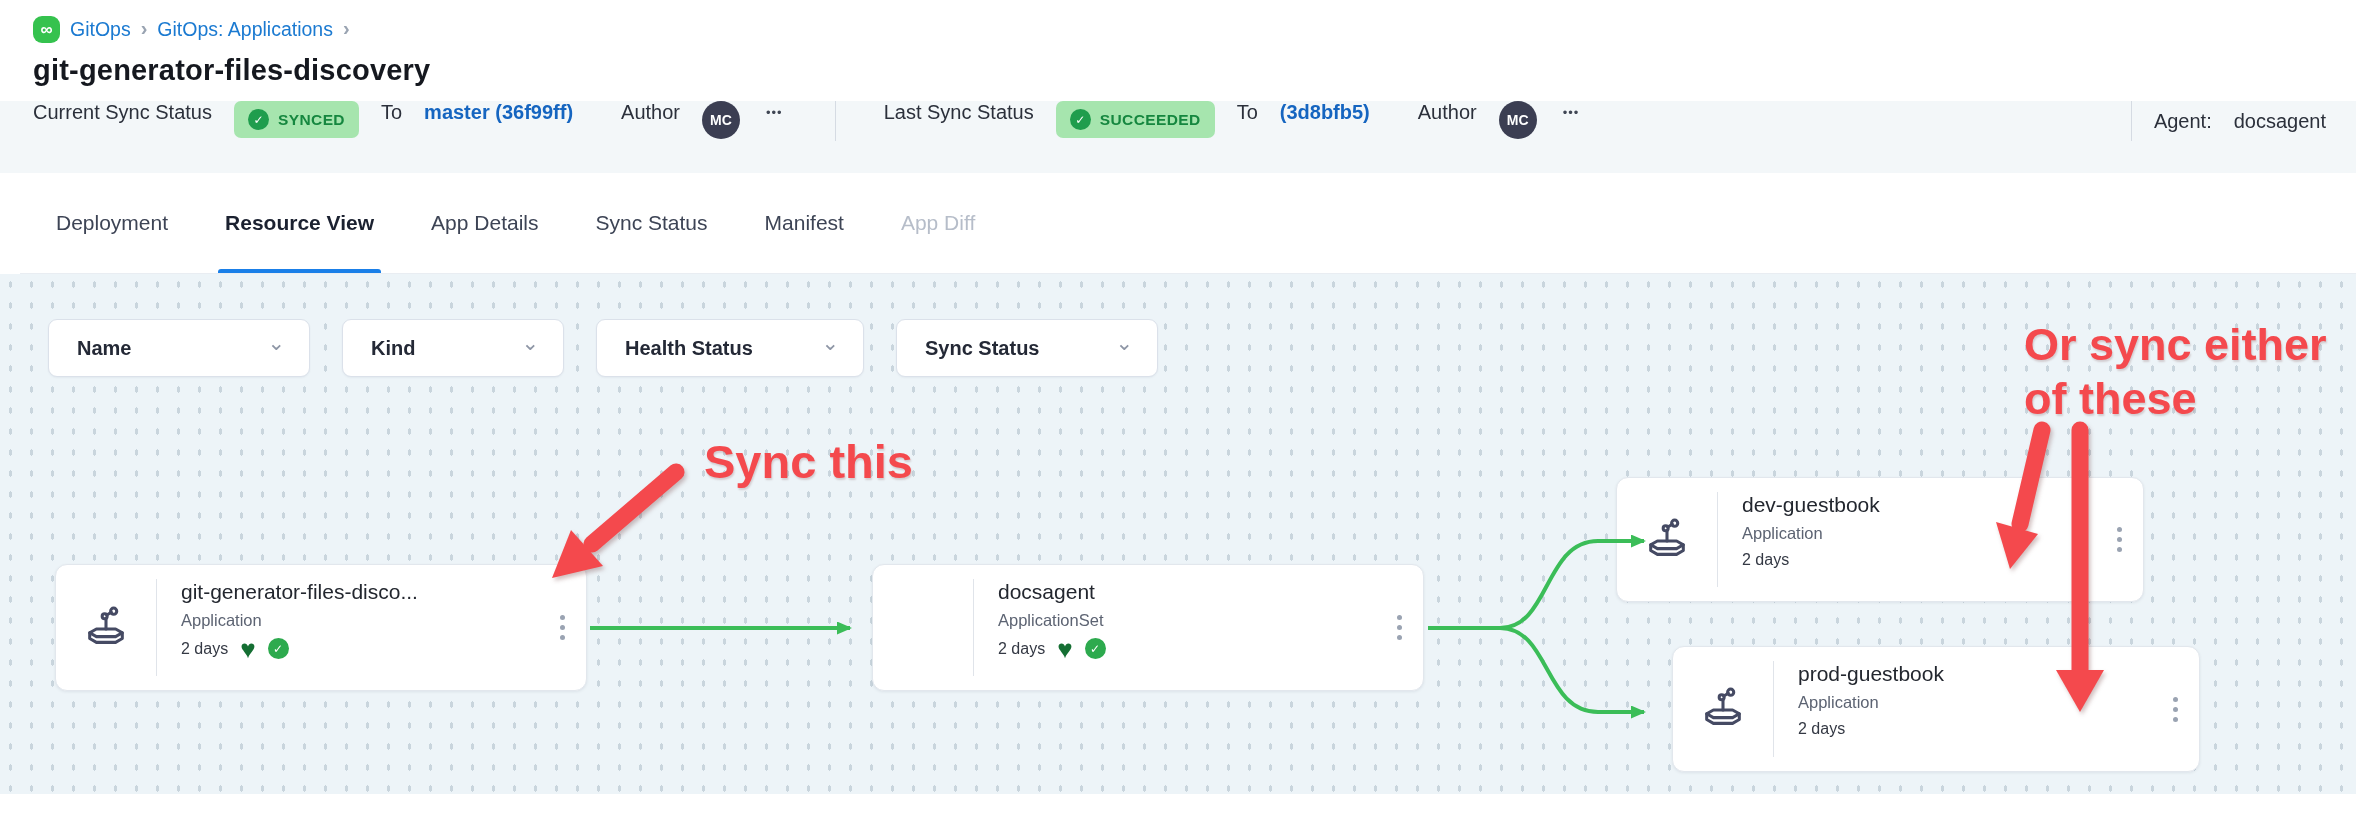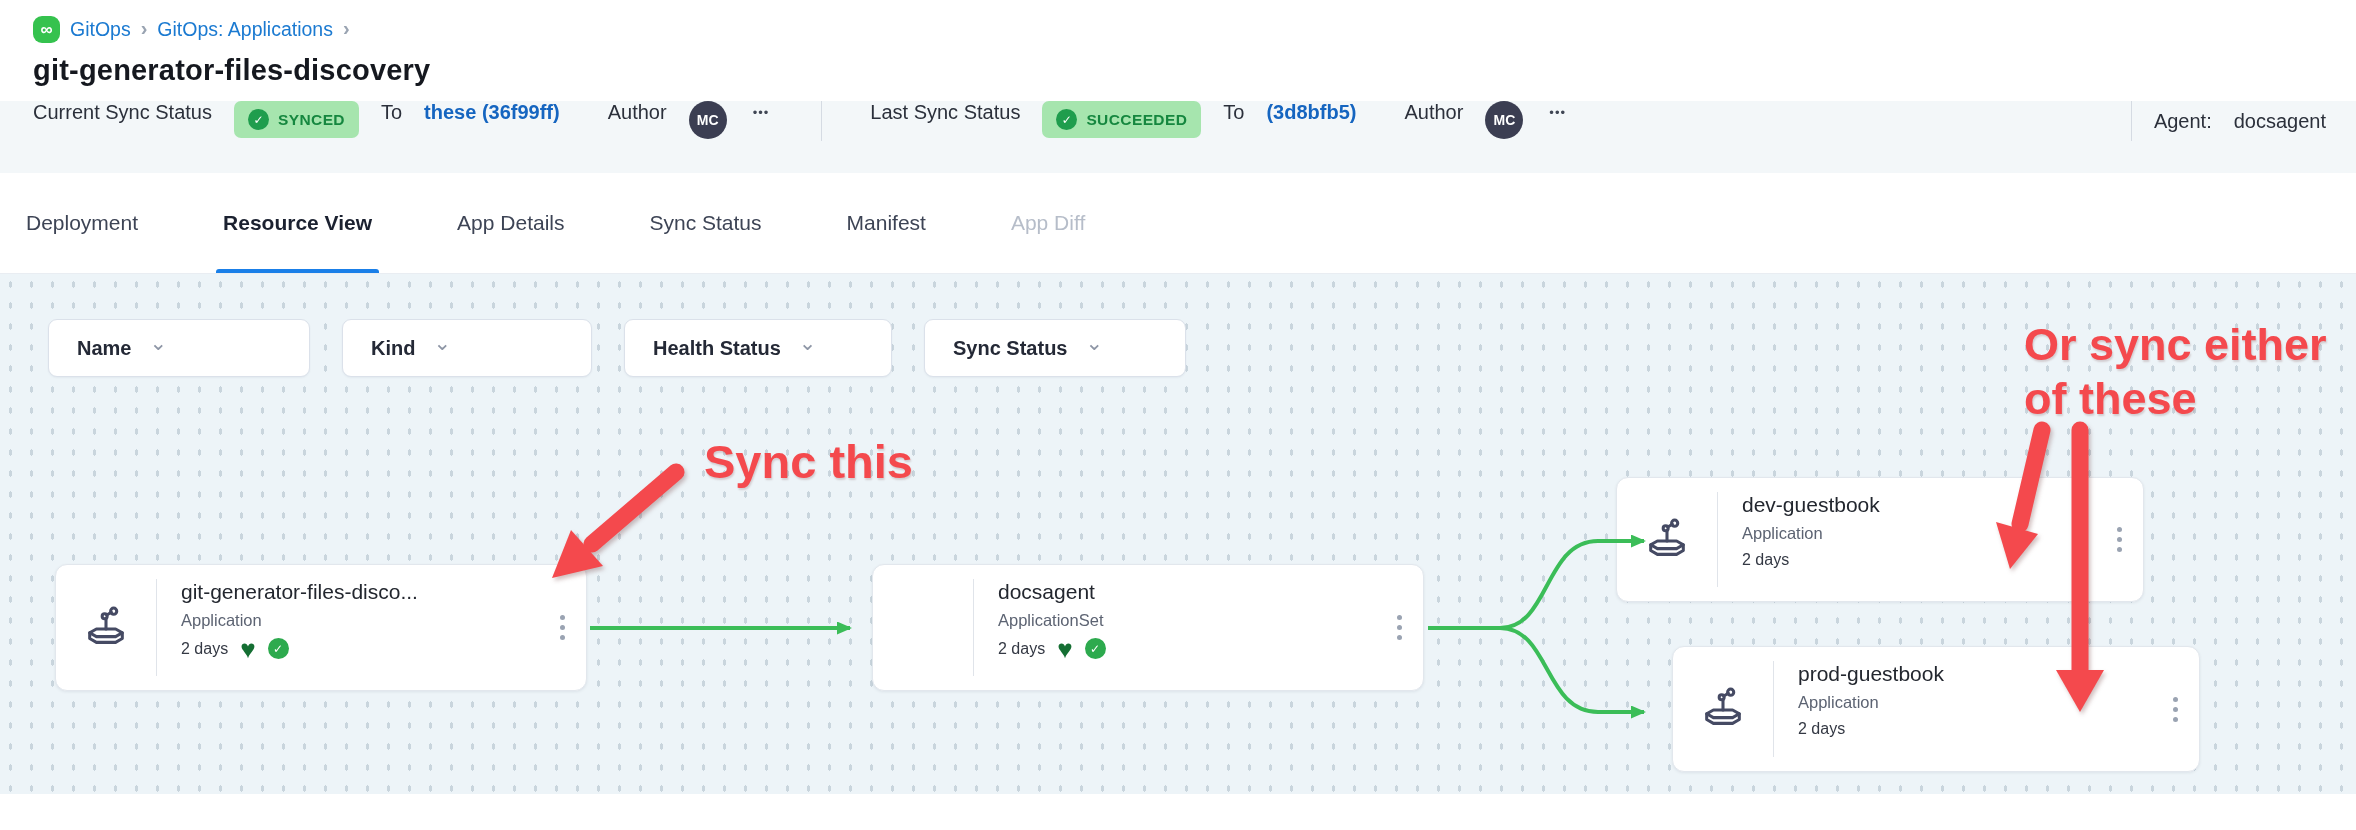--- a/index.html
+++ b/index.html
@@ -29,36 +29,36 @@
   .avatar { width:38px; height:38px; border-radius:50%; background:#3b3e52; color:#fff;
     display:flex; align-items:center; justify-content:center; font-size:14px; font-weight:700; cursor:pointer; }
   .more { border:none; background:transparent; color:#3f4654; font-size:13px; letter-spacing:1px;
     cursor:pointer; padding:4px; }
   .vdiv { width:1px; height:40px; background:#d5dbe3; }
   .agent-group { margin-left:auto; display:flex; align-items:center; gap:22px; }
   .ml-lg { margin-left:26px; }
 
   
   .tabs { height:101px; background:#fff; border-bottom:1px solid #e9edf2;
-    display:flex; align-items:stretch; padding:0 23px; gap:79px; }
+    display:flex; align-items:stretch; padding:0 33px; gap:51px;margin-left:20px; }
   .tab { display:flex; align-items:center; font-size:21px; color:#3d4455; font-weight:500;
     cursor:pointer; position:relative; padding:0 3px; white-space:nowrap; }
   .tab.active { color:#1b2130; font-weight:700; }
   .tab.active::after { content:""; position:absolute; left:-4px; right:-4px; bottom:0;
     height:4px; background:#1a7fe8; border-radius:3px 3px 0 0; }
   .tab.disabled { color:#b6bdc9; cursor:default; }
 
   
   .canvas { position:relative; width:2356px; height:520px; background:#edf4f8;
     background-image:radial-gradient(2px 3.4px at 10.5px 10.5px, #c9d5dd 96%, transparent 100%);
     background-size:21px 21px; overflow:hidden; }
 
   .filters { position:absolute; left:48px; top:45px; display:flex; gap:32px; z-index:2; }
   .filter { height:58px; background:#fff; border:1px solid #dbe1ea; border-radius:9px;
-    display:flex; align-items:center; justify-content:flex-start; padding:0 24px 0 28px;
+    display:flex; align-items:center; justify-content:space-between; padding:0 24px 0 28px;
     cursor:pointer; box-shadow:0 1px 2px rgba(20,40,70,.05); font-family:inherit; }
   .filter-label { font-size:20px; font-weight:600; color:#242936; }
   .chev { color:#8e96a6; font-size:21px; transform:translateY(-5px); margin-left:18px; }
 
   
   .node { position:absolute; height:127px; background:#fff; border:1px solid #e2e7ed;
     border-radius:12px; display:flex; align-items:stretch; z-index:1;
     box-shadow:0 1px 3px rgba(25,40,60,.08); cursor:pointer; }
   .node-icon-zone { width:100px; display:flex; align-items:center; justify-content:center; }
   .node-vdiv { width:1px; background:#e0e4ea; margin:14px 0; }
@@ -96,21 +96,21 @@
   <h1 class="title">git-generator-files-discovery</h1>
 </header>
 
 <div class="statusbar">
   <span class="sb-label">Current Sync Status</span>
   <span class="badge">
     <span class="badge-dot">✓</span>
     <span class="badge-text">SYNCED</span>
   </span>
   <span class="sb-label">To</span>
-  <a class="sb-link">these (36f99ff)</a>
+  <a class="sb-link">master (36f99ff)</a>
   <span class="sb-label ml-lg">Author</span>
   <span class="avatar">MC</span>
   <button class="more">•••</button>
   <span class="vdiv ml-lg"></span>
   <span class="sb-label ml-lg">Last Sync Status</span>
   <span class="badge">
     <span class="badge-dot">✓</span>
     <span class="badge-text">SUCCEEDED</span>
   </span>
   <span class="sb-label">To</span>
@@ -134,21 +134,21 @@
   <div class="tab disabled">App Diff</div>
 </nav>
 
 <div class="canvas">
 
   <div class="filters">
     <button class="filter" style="width:262px">
       <span class="filter-label">Name</span>
       <span class="chev">⌄</span>
     </button>
-    <button class="filter" style="width:250px">
+    <button class="filter" style="width:222px">
       <span class="filter-label">Kind</span>
       <span class="chev">⌄</span>
     </button>
     <button class="filter" style="width:268px">
       <span class="filter-label">Health Status</span>
       <span class="chev">⌄</span>
     </button>
     <button class="filter" style="width:262px">
       <span class="filter-label">Sync Status</span>
       <span class="chev">⌄</span>

